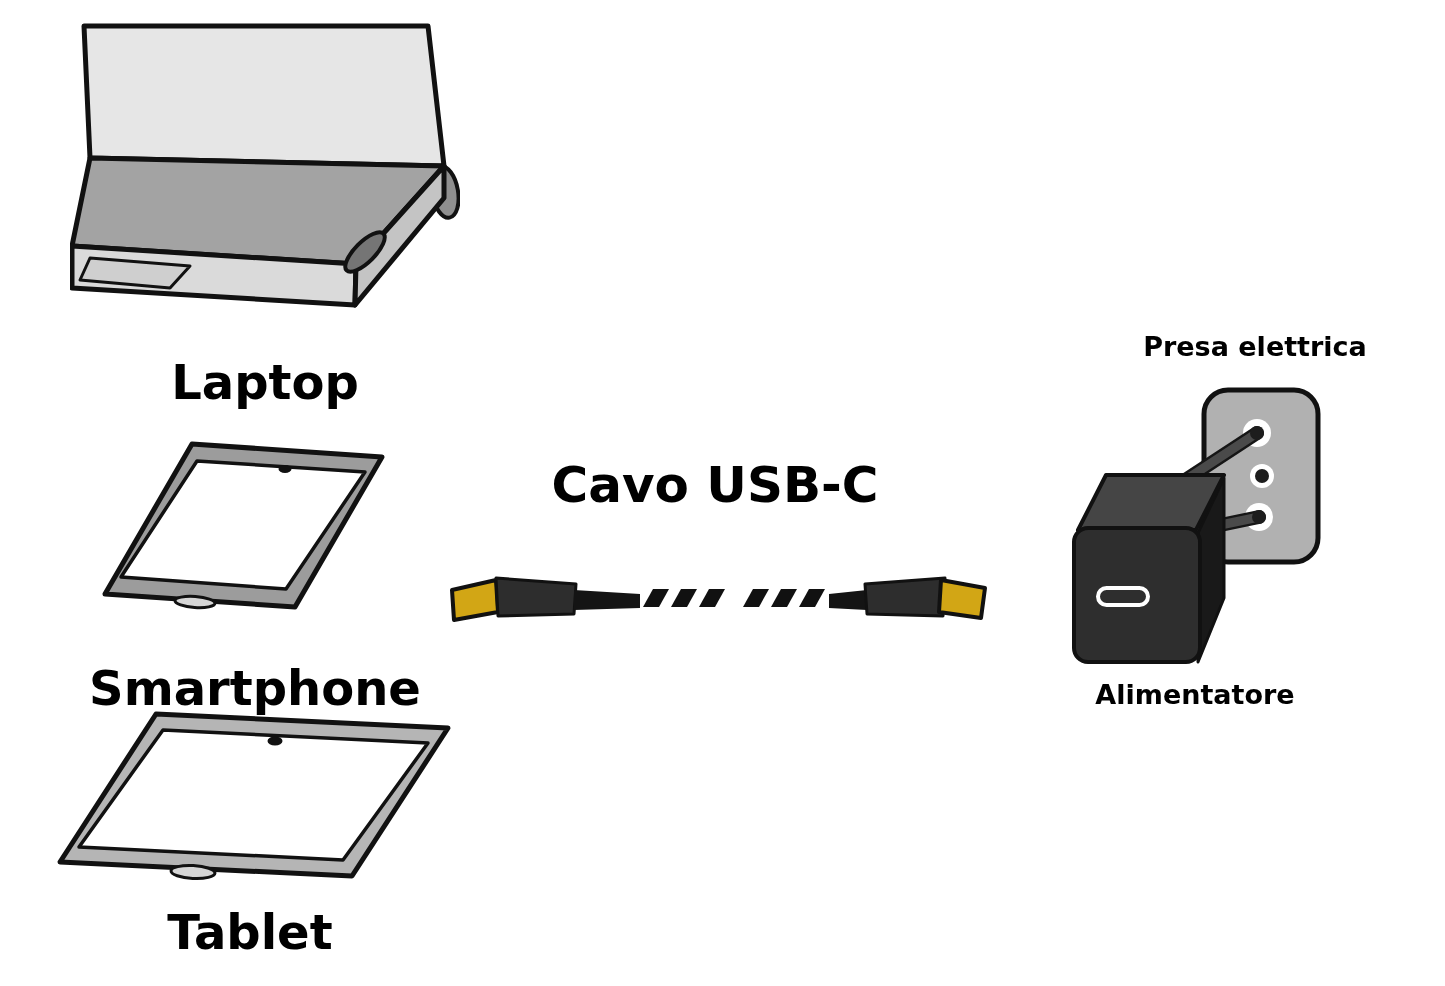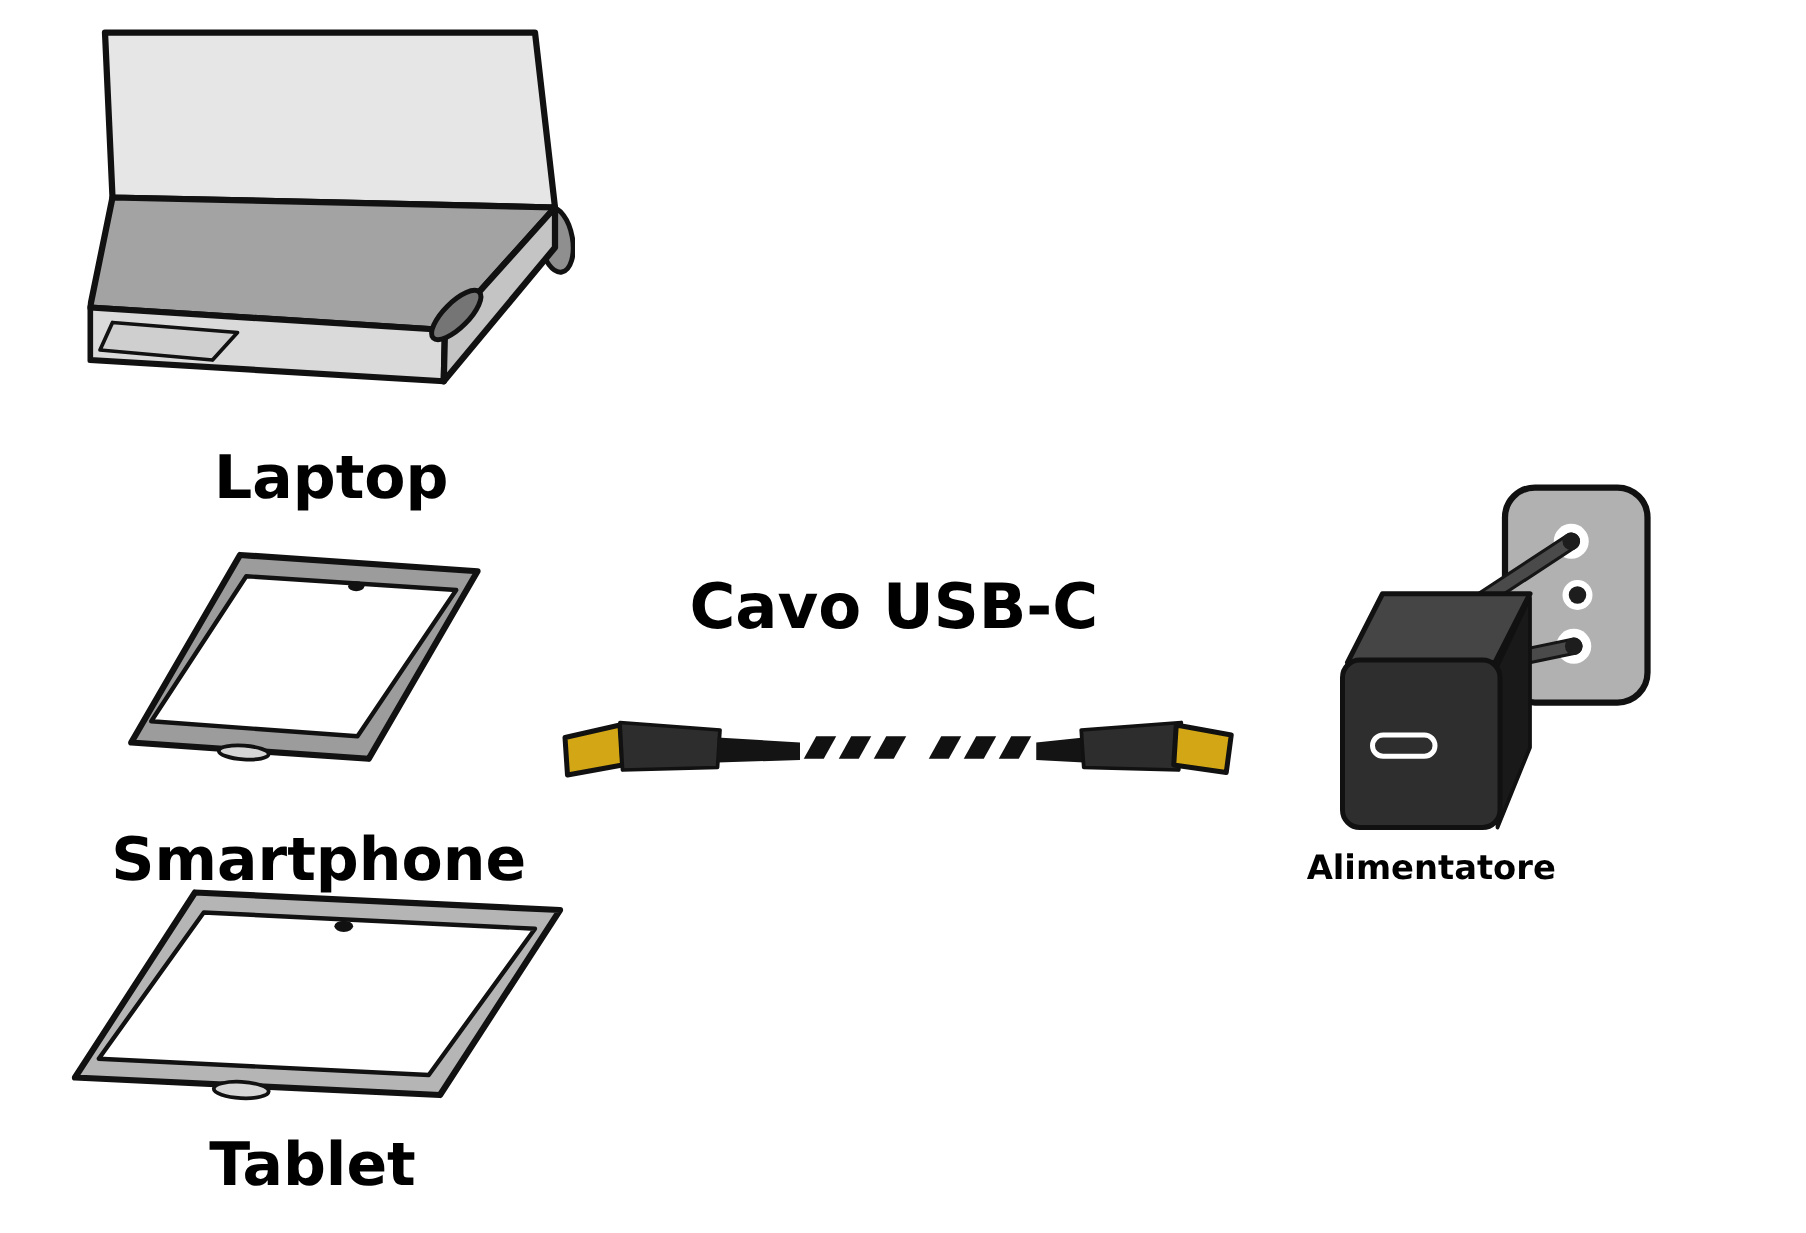--- a/index.html
+++ b/index.html
@@ -29,21 +29,21 @@
   .laptop-illus  { left: 70px;   top: 0; }
   .laptop-label  { left: 70px;   top: 356px; width: 390px; }
   .phone-illus   { left: 100px;  top: 432px; }
   .phone-label   { left: 55px;   top: 662px; width: 400px; }
   .tablet-illus  { left: 48px;   top: 702px; }
   .tablet-label  { left: 55px;   top: 906px; width: 390px; }
   .cable-title-pos { left: 440px; top: 458px; width: 550px; }
   .cable-illus   { left: 448px;  top: 566px; }
   .power-illus   { left: 1058px; top: 378px; }
   .outlet-label  { left: 1090px; top: 332px; width: 330px; }
-  .adapter-label { left: 990px;  top: 680px; width: 310px; }
+  .adapter-label { left: 1040px;  top: 680px; width: 310px; }
 </style>
 </head>
 <body>
 
 <div class="canvas">
 
   <div class="illus laptop-illus">
     <svg width="390" height="348" viewBox="0 0 390 348">
 
       <polygon points="14,26 358,26 374,166 20,158" fill="#e6e6e6" stroke="#111" stroke-width="5" stroke-linejoin="round"></polygon>
@@ -100,20 +100,21 @@
         <polygon points="333,23 349,23 339,41 323,41"></polygon>
         <polygon points="361,23 377,23 367,41 351,41"></polygon>
       </g>
 
       <polygon points="381,28 419,24 419,44 381,42" fill="#141414"></polygon>
       <polygon points="417,18 497,12 495,50 419,48" fill="#2d2d2d" stroke="#111" stroke-width="3" stroke-linejoin="round"></polygon>
       <polygon points="493,14 537,22 533,52 491,46" fill="#d2a615" stroke="#111" stroke-width="4" stroke-linejoin="round"></polygon>
     </svg>
   </div>
 
+  <div class="label small-label outlet-label">Presa elettrica</div>
 
   <div class="illus power-illus">
     <svg width="335" height="305" viewBox="0 0 335 305">
 
       <rect x="146" y="12" width="114" height="172" rx="24" fill="#b1b1b1" stroke="#111" stroke-width="5"></rect>
 
       <g>
         <circle cx="199" cy="55" r="14" fill="#ffffff"></circle>
         <circle cx="204" cy="98" r="12" fill="#ffffff"></circle>
         <circle cx="201" cy="139" r="14" fill="#ffffff"></circle>

